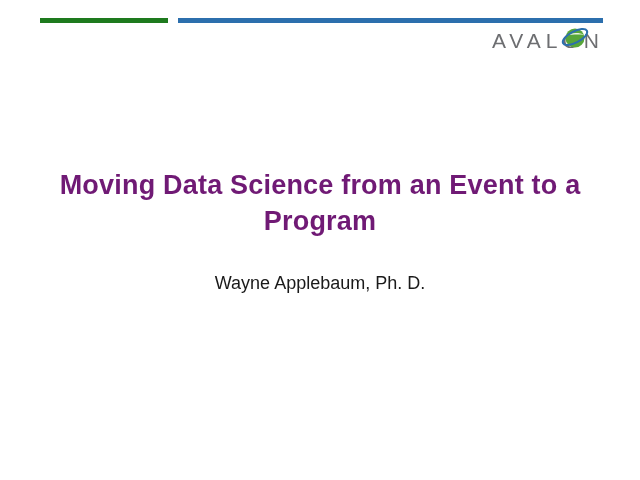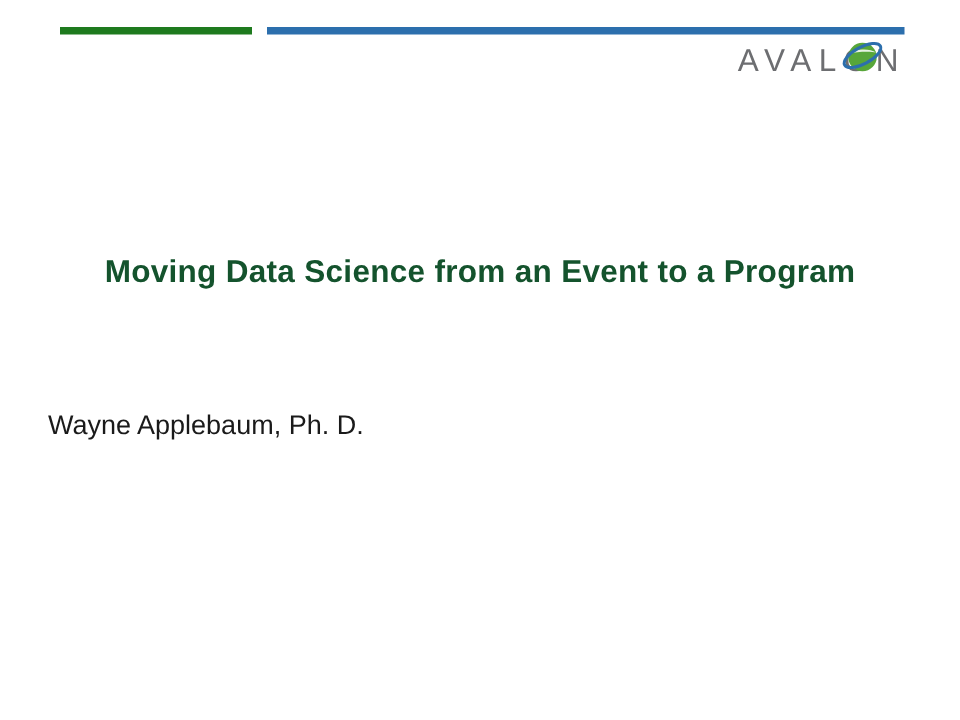--- a/index.html
+++ b/index.html
@@ -58,31 +58,32 @@
     width: 30px;
     height: 30px;
   }
   
   .title {
     position: absolute;
     left: 32px;
     top: 168px;
     width: 576px;
     text-align: center;
-    color: #14532d;
-    font-size: 21px;
+    color: #701a75;
+    font-size: 27px;
     font-weight: bold;
     line-height: 1.32;
     letter-spacing: 0.2px;
   }
   .subtitle {
     position: absolute;
     left: 32px;
     top: 272px;
     width: 576px;
+    text-align: center;
     color: #1a1a1a;
     font-size: 18px;
     font-weight: normal;
     line-height: 1.3;
   }
 </style>
 </head>
 <body>
 
 <div class="slide">

